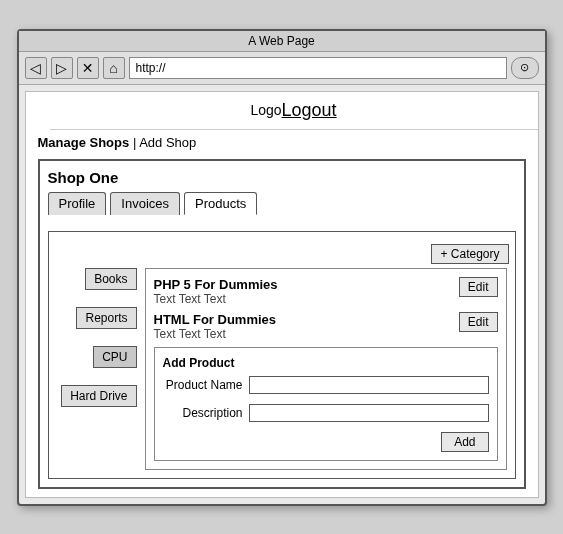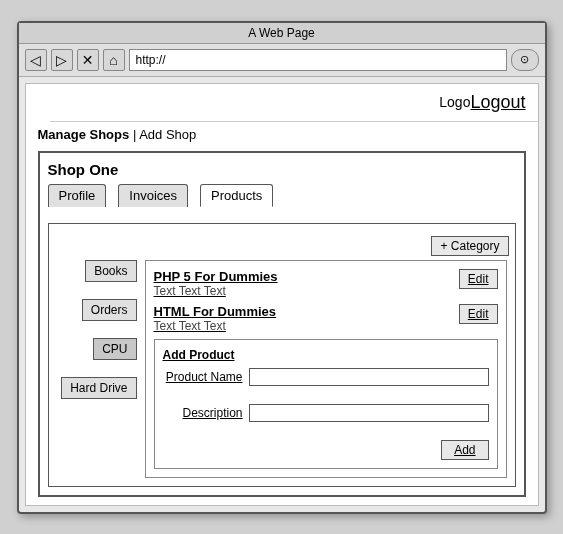--- a/index.html
+++ b/index.html
@@ -64,21 +64,21 @@
       display: flex; align-items: center; justify-content: center;
     }
     .page-content {
       background: white;
       margin: 6px;
       border: 1px solid #bbb;
       padding: 0;
     }
     .page-header {
       display: flex;
-      justify-content: flex-end;
+      justify-content: center;
       align-items: center;
       padding: 8px 12px;
       border-bottom: 1px solid #ccc;
       margin-left: 24px;
     }
     .logo { font-size: 14px; }
     .logout-link { color: #000000; text-decoration: underline; font-size: 18px; cursor: pointer; }
     .nav-bar {
       padding: 6px 12px;
       border-bottom: 1px solid #ccc;
@@ -96,21 +96,21 @@
       border: 2px solid #555;
       padding: 8px;
     }
     .shop-name {
       font-size: 15px;
       font-weight: bold;
       margin-bottom: 6px;
     }
     .tabs {
       display: flex;
-      gap: 12px;
+      gap: 4px;
       margin-bottom: 16px;
     }
     .tab {
       padding: 3px 10px;
       border: 1px solid #555;
       background: #e0e0e0;
       cursor: pointer;
       font-size: 13px;
       border-bottom: none;
       border-radius: 3px 3px 0 0;
@@ -160,21 +160,20 @@
       text-align: center;
     }
     .category-btn.active {
       background: #c8c8c8;
     }
     .products-panel {
       flex: 1;
       border: 1px solid #888;
       padding: 8px;
       background: white;
-      text-decoration: underline;
     }
     .product-item {
       margin-bottom: 6px;
       display: flex;
       justify-content: space-between;
       align-items: flex-start;
     }
     .product-info { flex: 1; }
     .product-title { font-weight: bold; font-size: 13px; }
     .product-desc { font-size: 12px; color: #444; }
@@ -193,21 +192,21 @@
       margin-top: 6px;
     }
     .add-product-title {
       font-size: 12px;
       font-weight: bold;
       margin-bottom: 6px;
     }
     .form-row {
       display: flex;
       align-items: center;
-      margin-bottom: 18px;
+      margin-bottom: 10px;
       font-size: 12px;
     }
     .form-label {
       width: 80px;
       text-align: right;
       margin-right: 6px;
     }
     .form-input {
       flex: 1;
       height: 18px;
@@ -281,21 +280,21 @@
           <span>Products</span>
         </div>
       </div>
 
       <div class="tab-content">
         <button class="add-category-btn">+ Category</button>
 
         <div class="products-layout">
           <div class="categories-list">
             <button class="category-btn">Books</button>
-            <button class="category-btn">Orders</button>
+            <button class="category-btn">Reports</button>
             <button class="category-btn active">CPU</button>
             <button class="category-btn">Hard Drive</button>
           </div>
 
           <div class="products-panel">
             <div class="product-item">
               <div class="product-info">
                 <div class="product-title">PHP 5 For Dummies</div>
                 <div class="product-desc">Text Text Text</div>
               </div>

